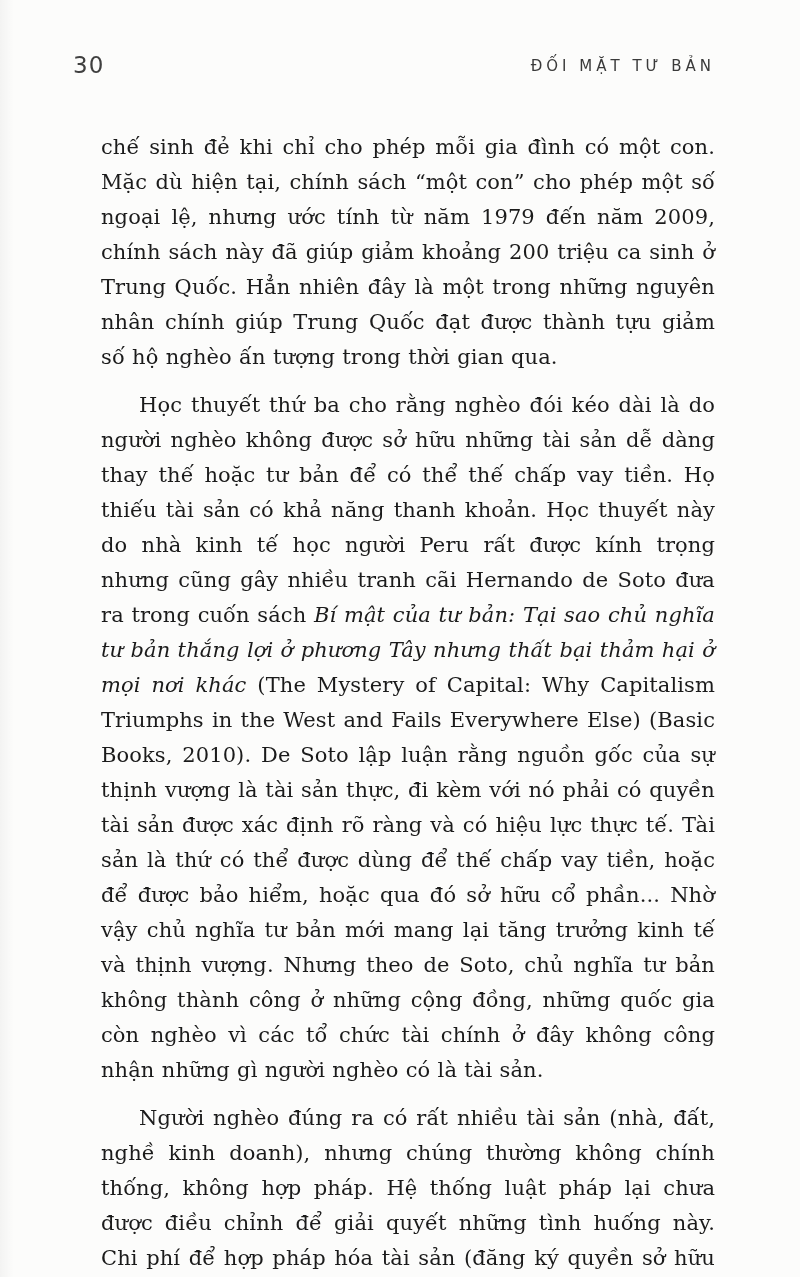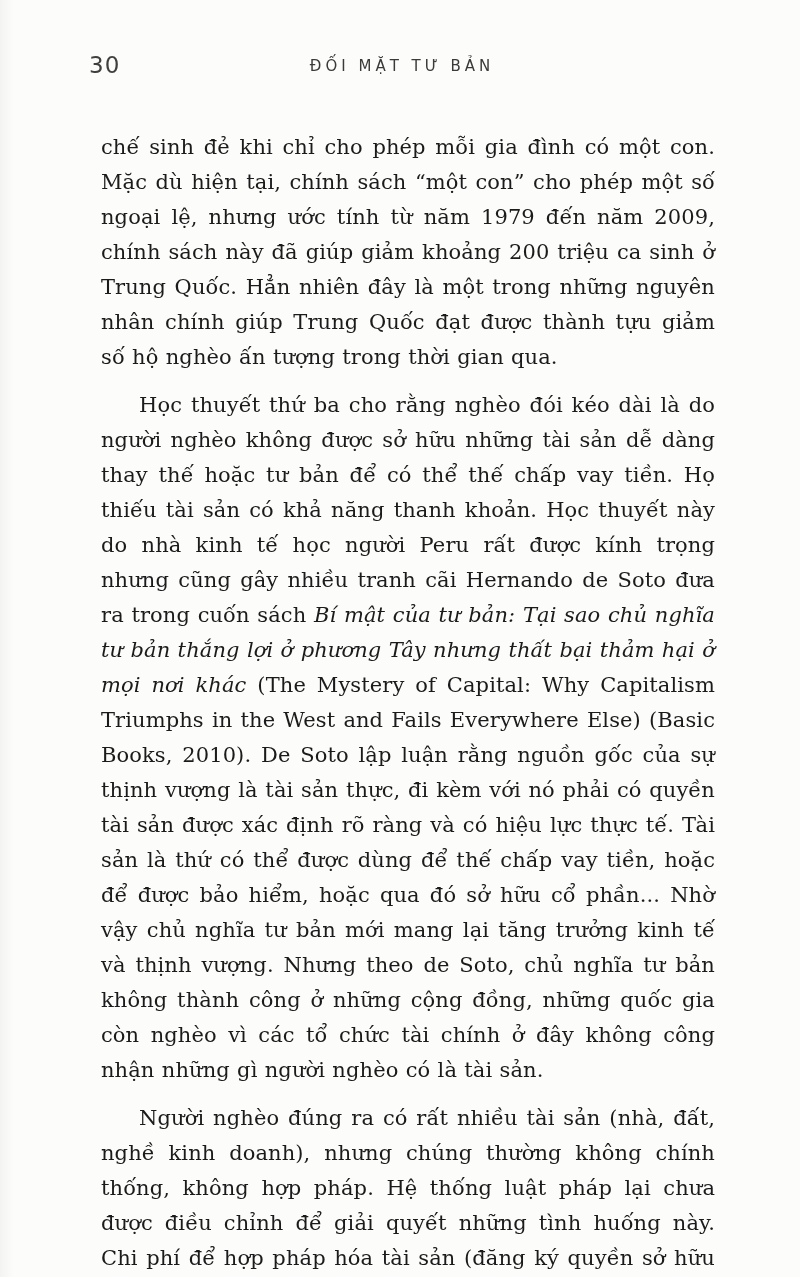--- a/index.html
+++ b/index.html
@@ -18,40 +18,40 @@
   .page {
     position: absolute;
     inset: 0;
     background:
       linear-gradient(90deg, rgba(0,0,0,0.035) 0px, rgba(0,0,0,0.0) 14px),
       #fcfcfb;
   }
   .page-header {
     position: absolute;
     top: 52px;
-    left: 89px;
+    left: 73px;
     right: 85px;
     height: 28px;
   }
   .page-number {
     position: absolute;
     left: 0;
     top: 0;
     font-family: "DejaVu Sans", "Liberation Sans", sans-serif;
     font-size: 23px;
     font-weight: 400;
     color: #3f3f3f;
     letter-spacing: 1px;
   }
   .running-title {
     position: absolute;
     left: 0;
     right: 0;
     top: 5px;
-    text-align: center;
+    text-align: right;
     font-family: "DejaVu Sans", "Liberation Sans", sans-serif;
     font-size: 15px;
     font-weight: 500;
     letter-spacing: 4px;
     color: #3a3a3a;
     text-transform: uppercase;
   }
   .page-body {
     position: absolute;
     top: 130px;

